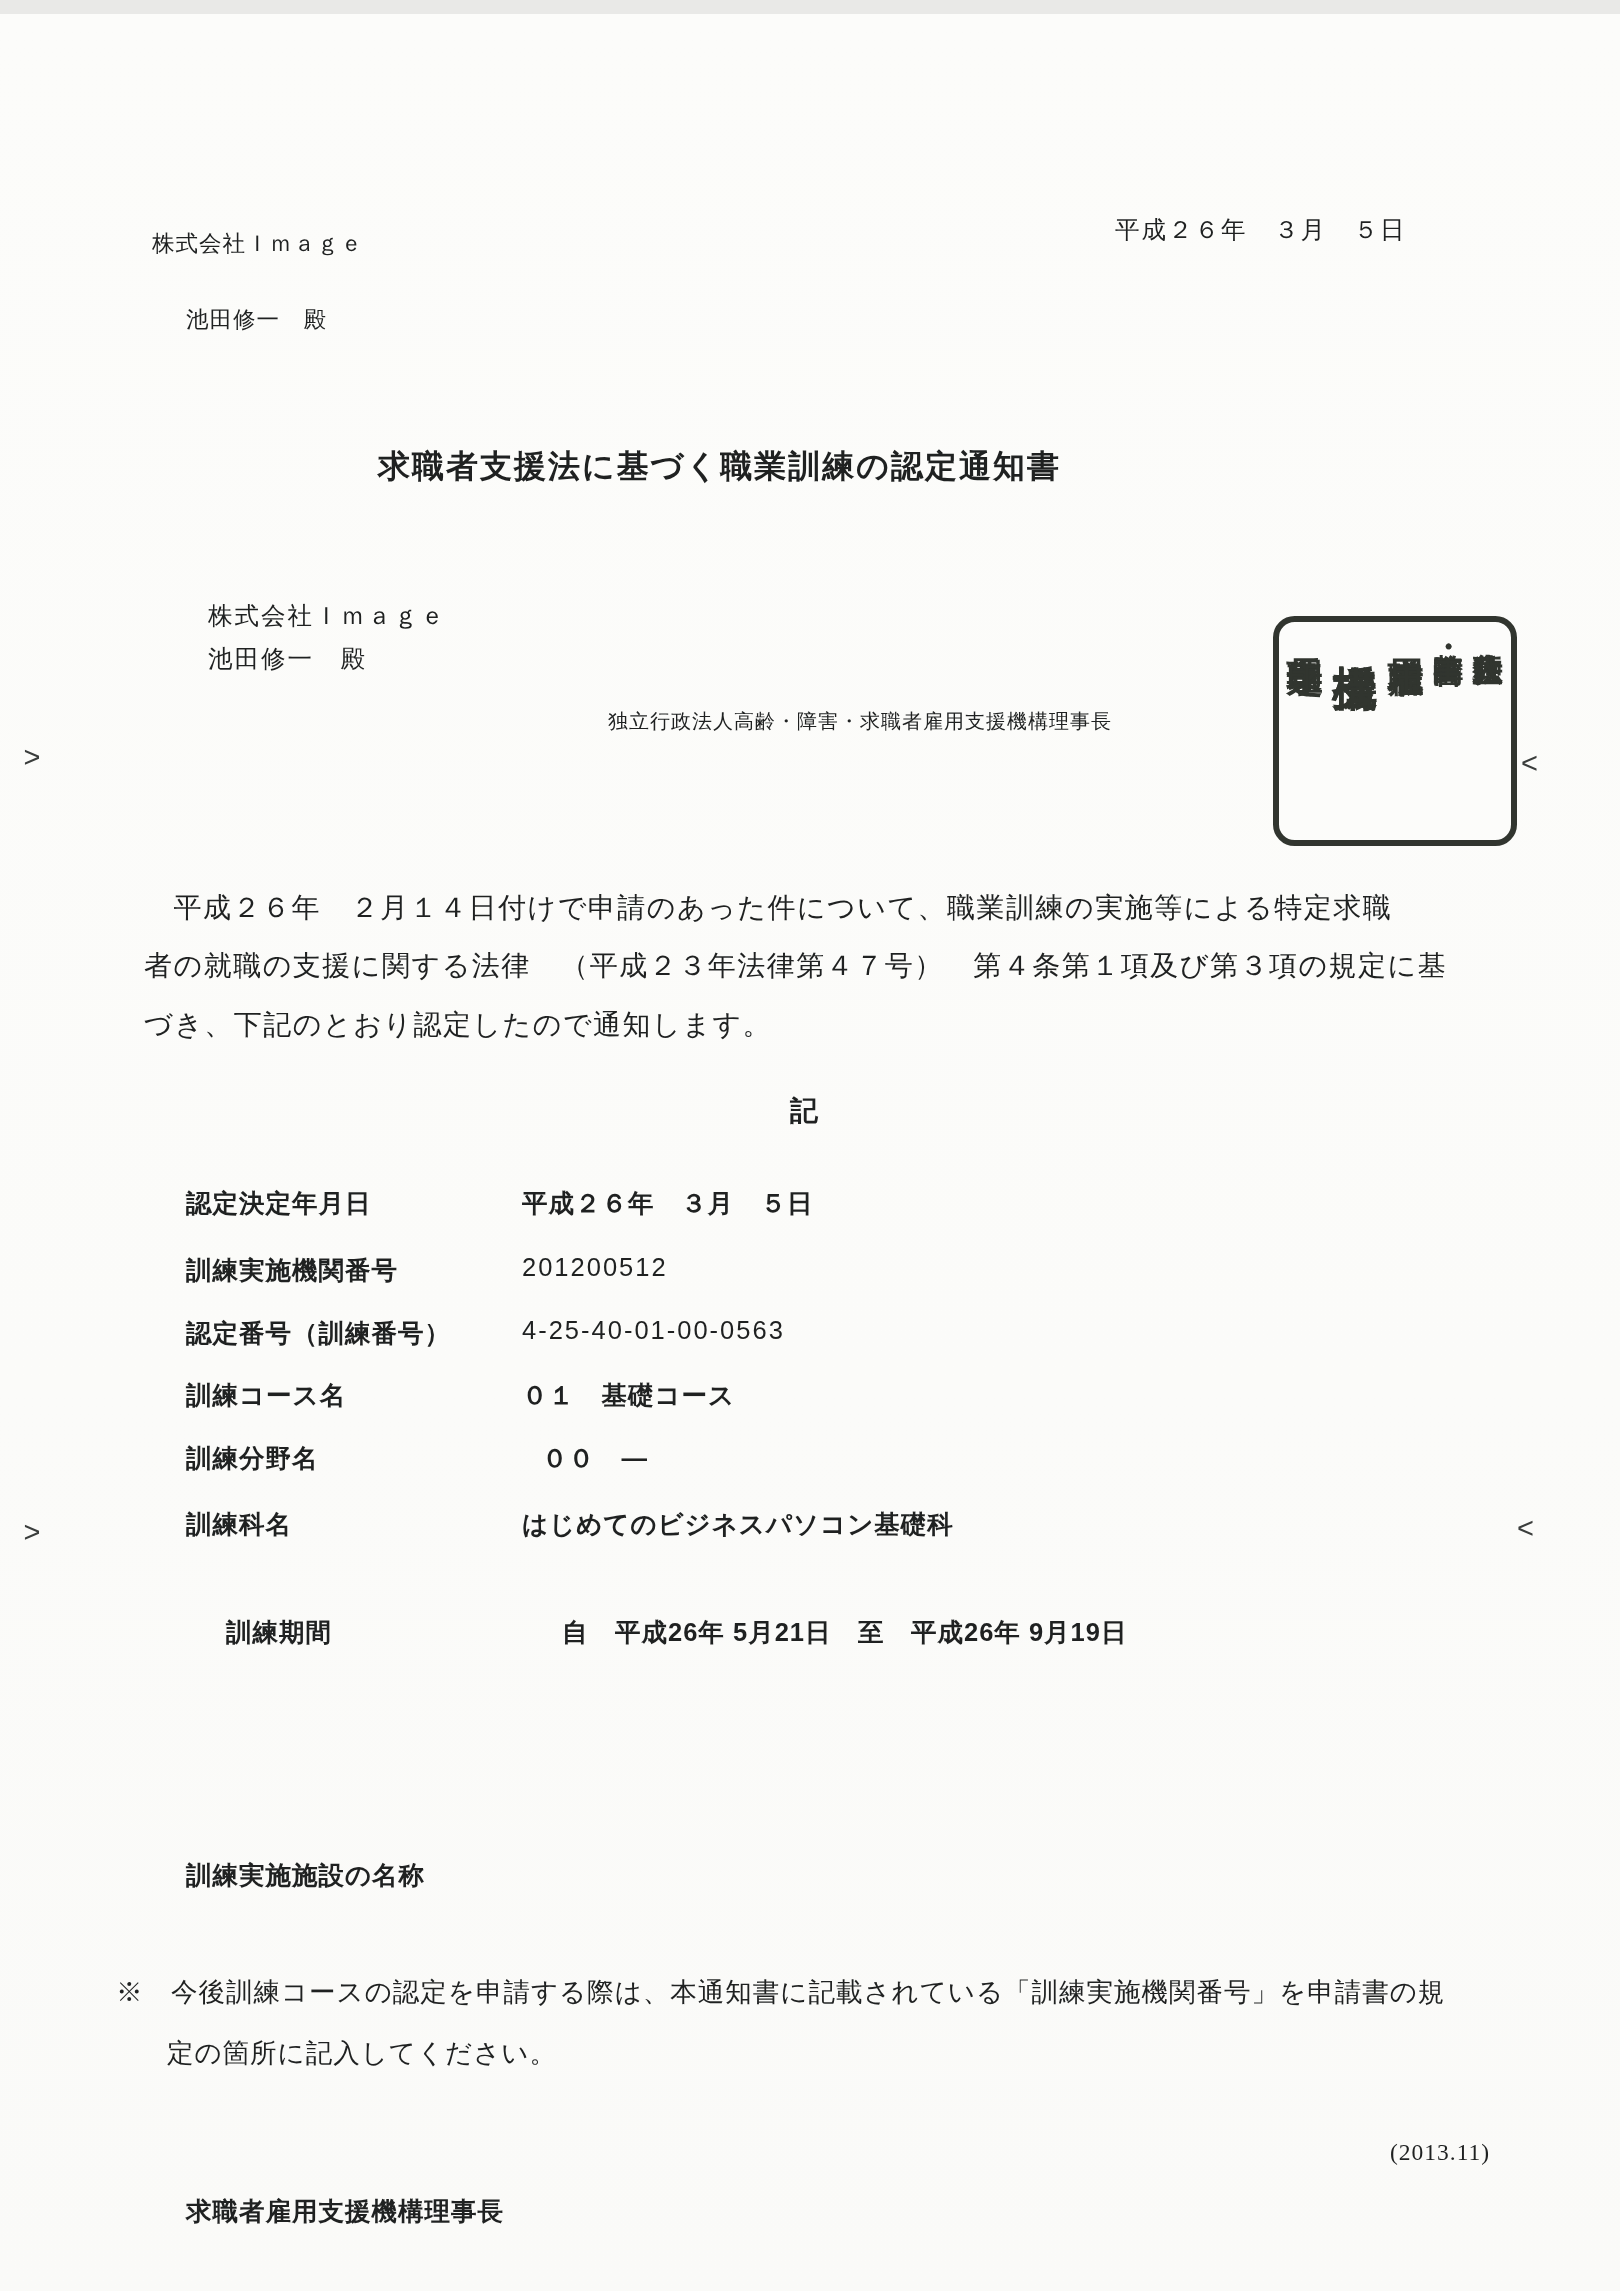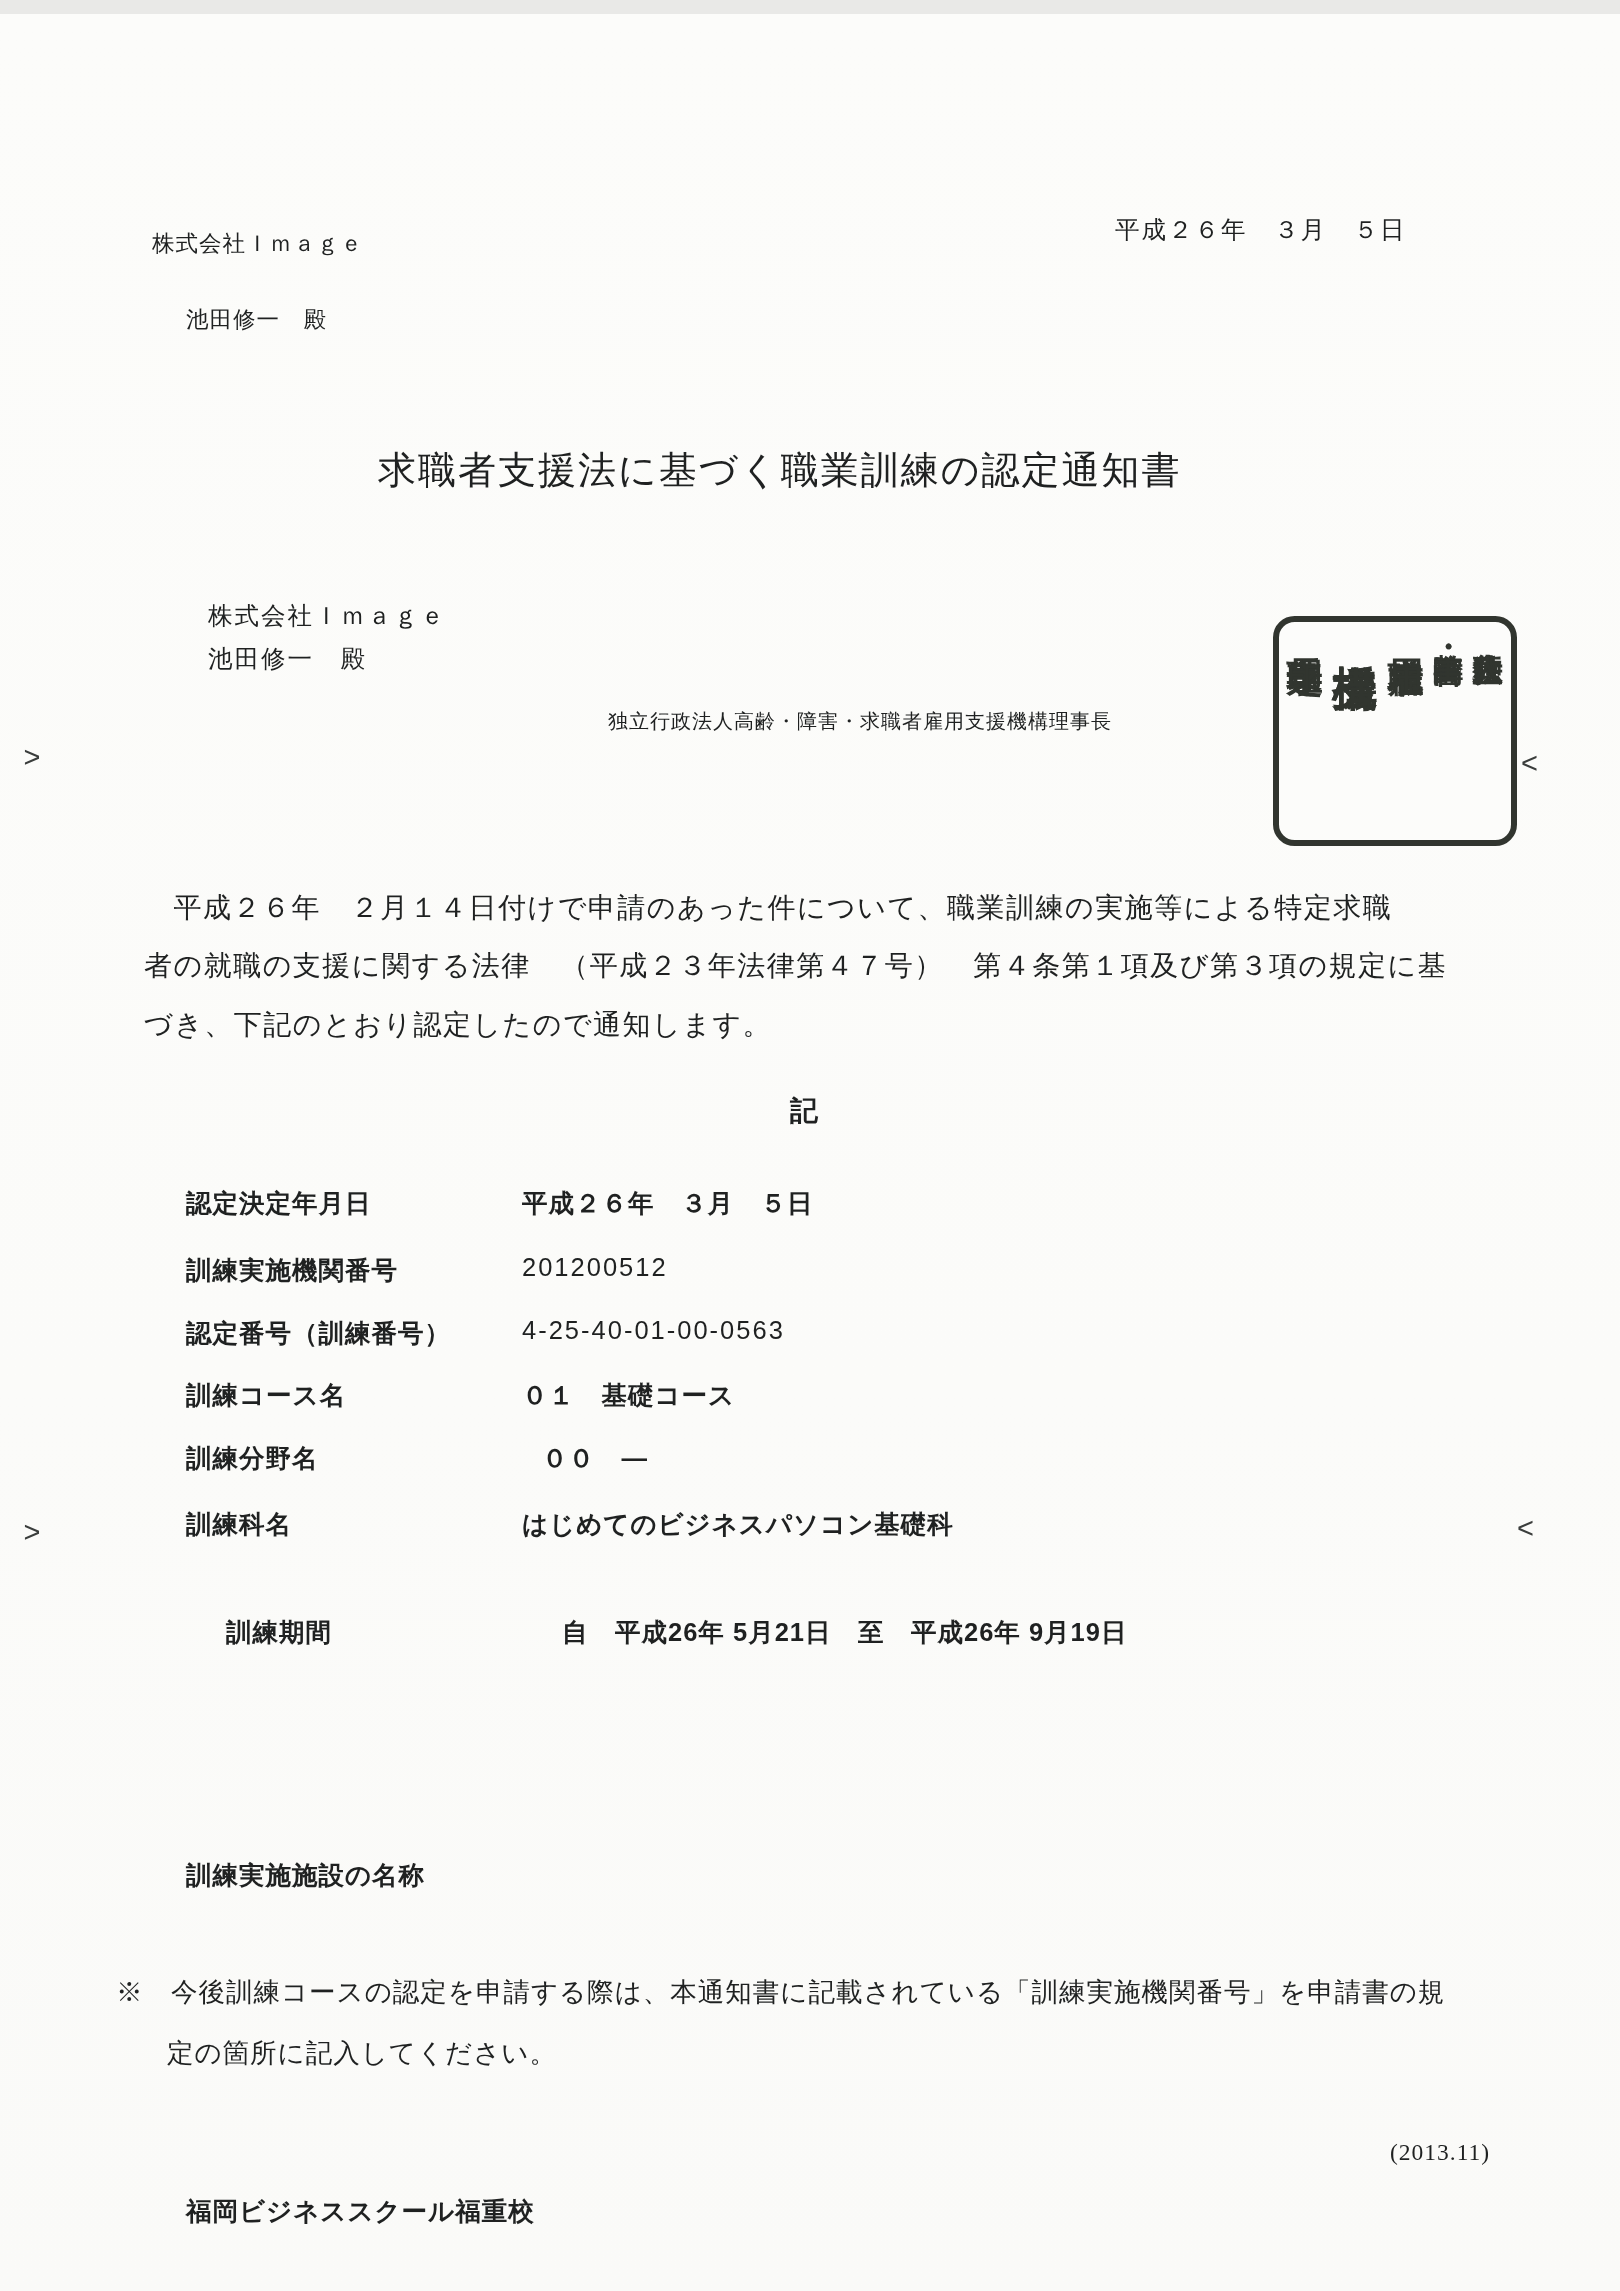--- a/index.html
+++ b/index.html
@@ -12,21 +12,21 @@
     width: 1620px; height: 2292px;
     margin: 14px auto;
     background: linear-gradient(180deg, #fcfcfa 0%, #fbfbf9 60%, #fafaf8 100%);
     color: #1f2121;
     overflow: hidden;
   }
   .abs { position: absolute; white-space: pre; }
 
   .small-head { font-size: 22.5px; letter-spacing: 1px; }
   .date-top   { font-size: 24.5px; letter-spacing: 2px; }
-  .doc-title  { font-size: 38px; font-weight: 400; letter-spacing: 2px;
+  .doc-title  { font-size: 32px; font-weight: 700; letter-spacing: 2px;
                 font-family: "Liberation Serif", "DejaVu Serif", serif; }
   .addr       { font-size: 24.5px; letter-spacing: 2px; line-height: 43px; }
   .issuer     { font-size: 20px; letter-spacing: 1px; font-family: Liberation Serif, serif; }
   .body-line  { font-size: 28px; letter-spacing: 1.5px; }
   .ki         { font-size: 28px; font-weight: 700; }
 
   .field-row  { position: absolute; left: 186px; display: flex; }
   .field-label {
     width: 336px; flex: 0 0 336px;
     font-family: "Liberation Sans", "DejaVu Sans", sans-serif;
@@ -126,21 +126,21 @@
   <div class="field-row" style="top:1493px;">
     <span class="field-label">訓練科名</span>
     <span class="field-value">はじめてのビジネスパソコン基礎科</span>
   </div>
   <div class="field-row" style="top:1601px;padding-left:40px;">
     <span class="field-label">訓練期間</span>
     <span class="field-value">自　平成26年 5月21日　至　平成26年 9月19日</span>
   </div>
   <div class="field-row" style="top:1844px;flex-direction:column;">
     <span class="field-label">訓練実施施設の名称</span>
-    <span class="field-value">福岡ビジネススクール福重校</span>
+    <span class="field-value">求職者雇用支援機構理事長</span>
   </div>
 
   <div class="abs note-line" style="left:116px; top:1960px;">※　今後訓練コースの認定を申請する際は、本通知書に記載されている「訓練実施機関番号」を申請書の規</div>
   <div class="abs note-line" style="left:167px; top:2021px;">定の箇所に記入してください。</div>
 
   <div class="abs form-code" style="left:1390px; top:2125px;">(2013.11)</div>
 
 </div>
 
 

